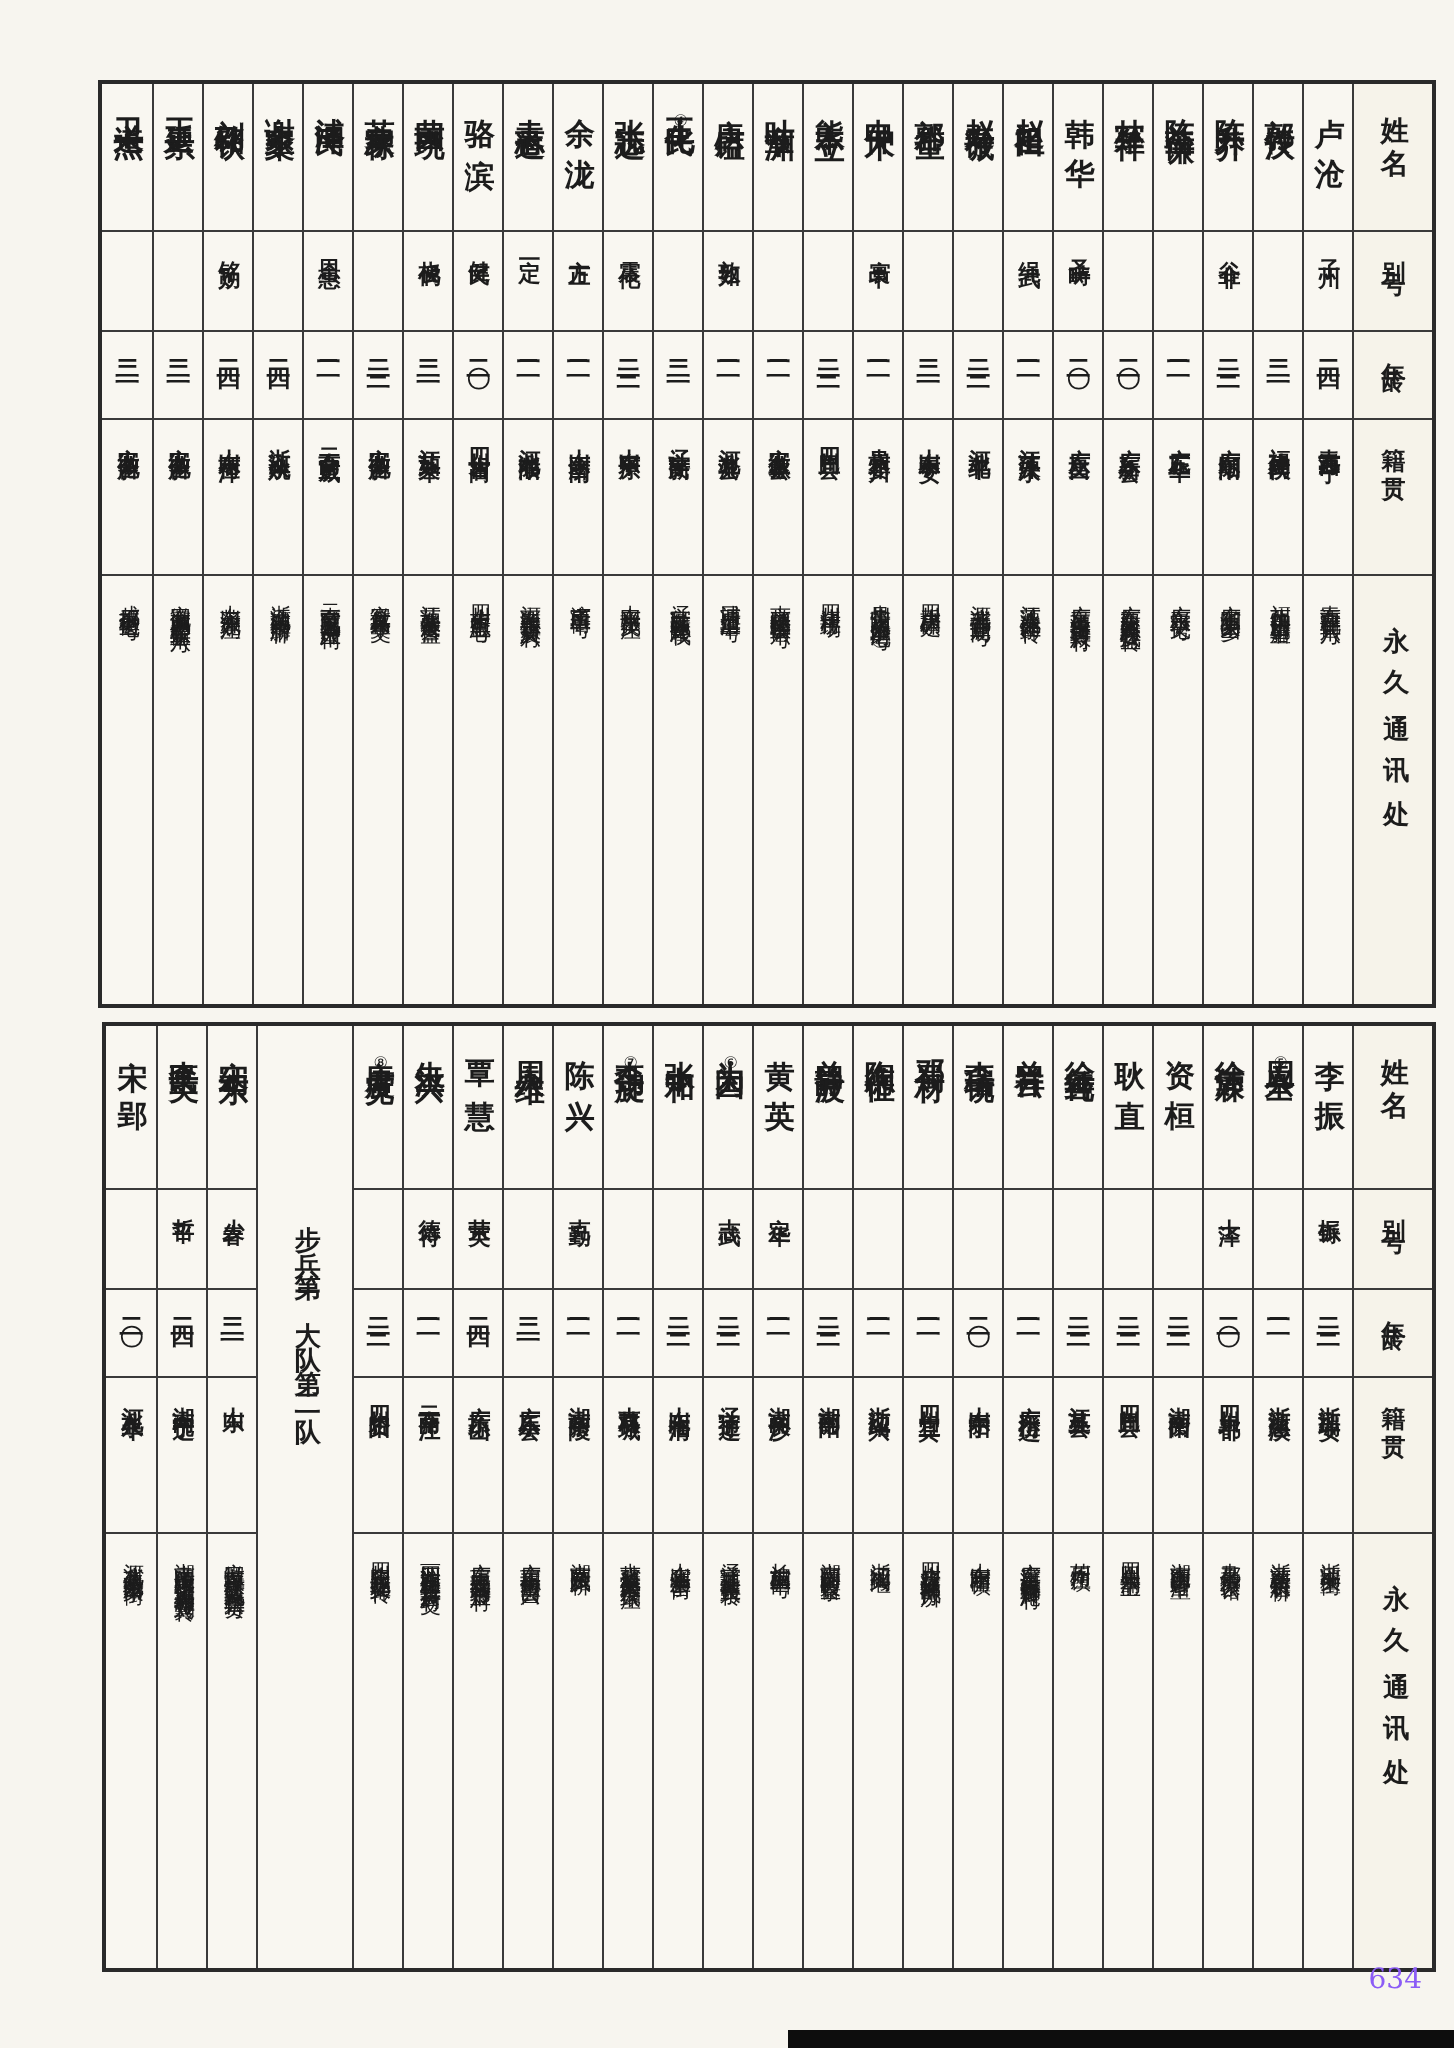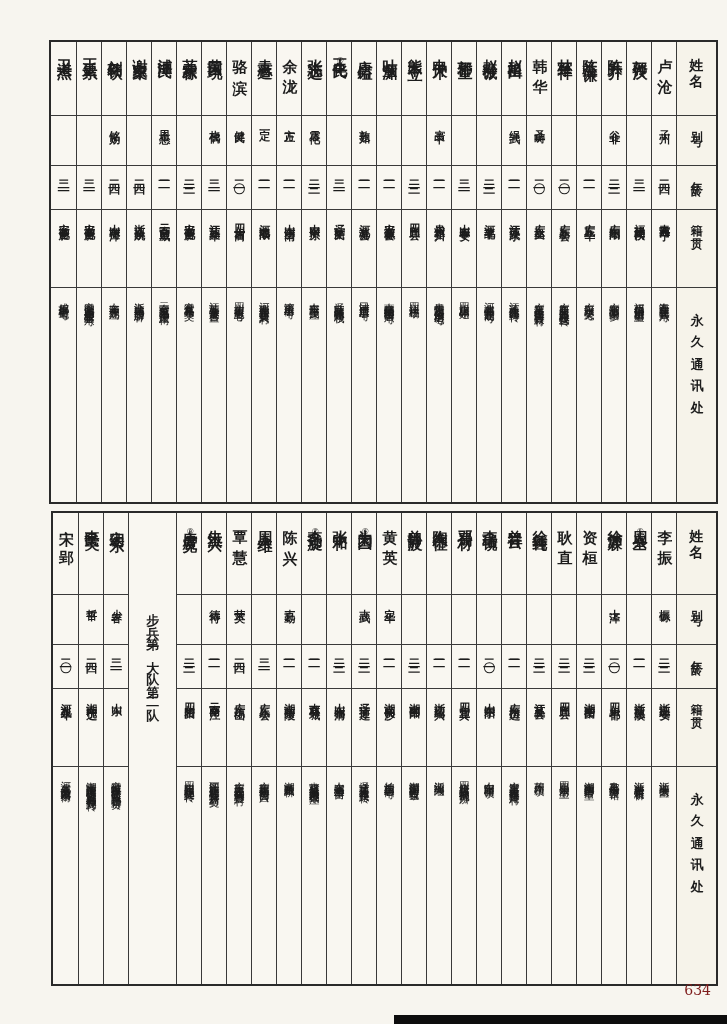--- a/index.html
+++ b/index.html
@@ -74,21 +74,21 @@
   .header-col .r-address .vtext{font-size:13px;letter-spacing:22px;}
   
   .divider-col .unit-cell{
     height:100%;display:flex;justify-content:center;align-items:flex-start;
     padding-top:90px;box-sizing:border-box;
   }
   .divider-col .vtext{font-size:13px;font-weight:700;letter-spacing:12px;}
   .gap{height:7px;}
   .page-number{
     position:absolute;right:16px;bottom:26px;
-    font-size:14px;color:#7f1d1d;font-family:"DejaVu Serif",serif;
+    font-size:14px;color:#8b5cf6;font-family:"DejaVu Serif",serif;
   }
   .scan-bar{
     position:absolute;right:0;bottom:0;
     width:333px;height:9px;background:#0d0d0d;
   }
 </style>
 </head>
 <body>
 
 <div class="page">

